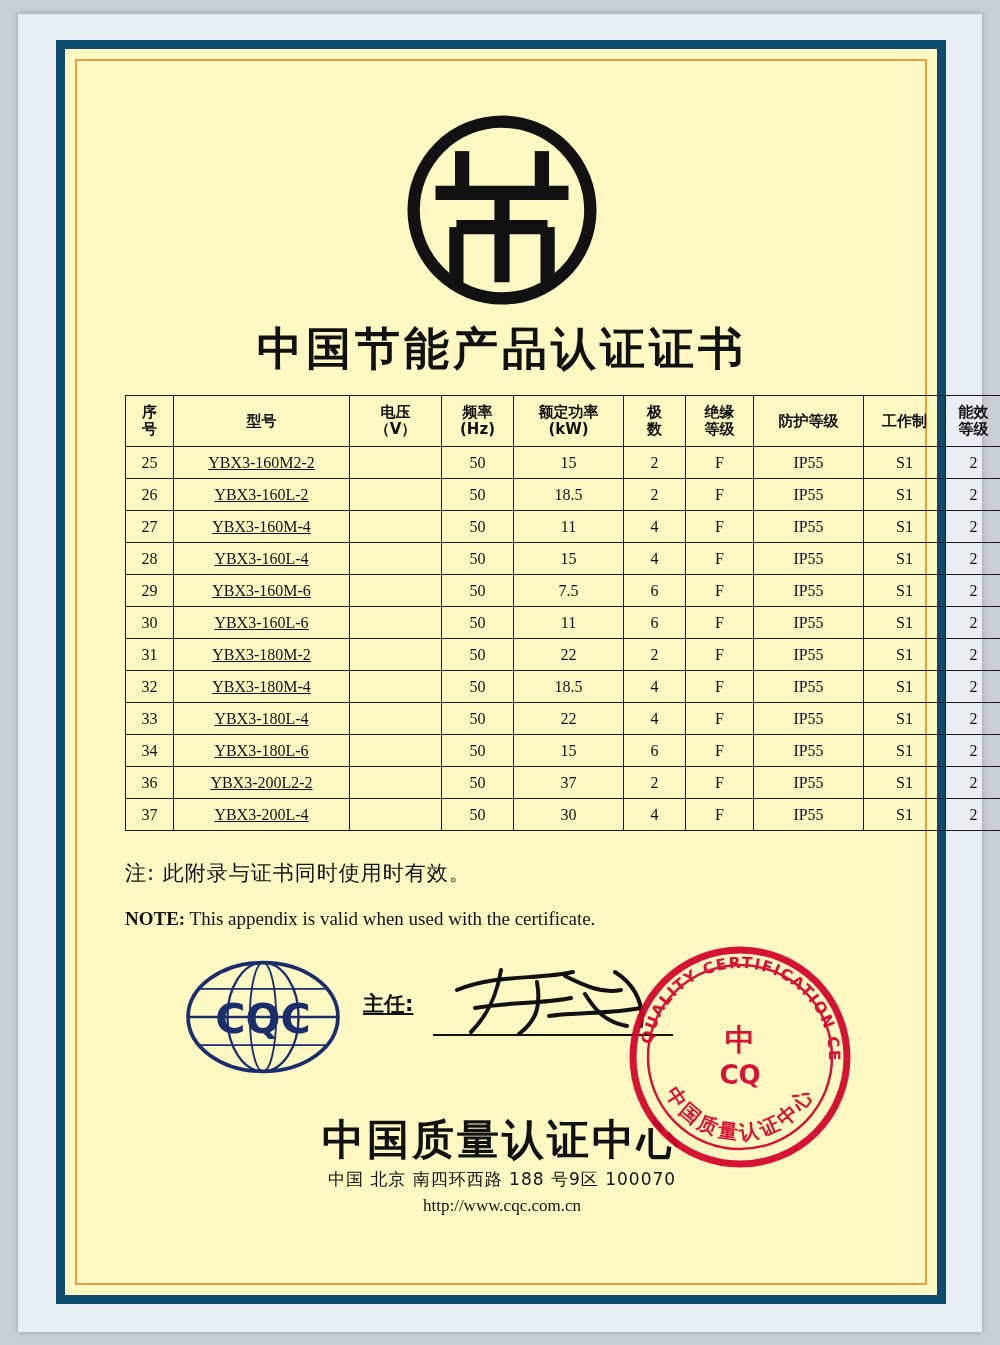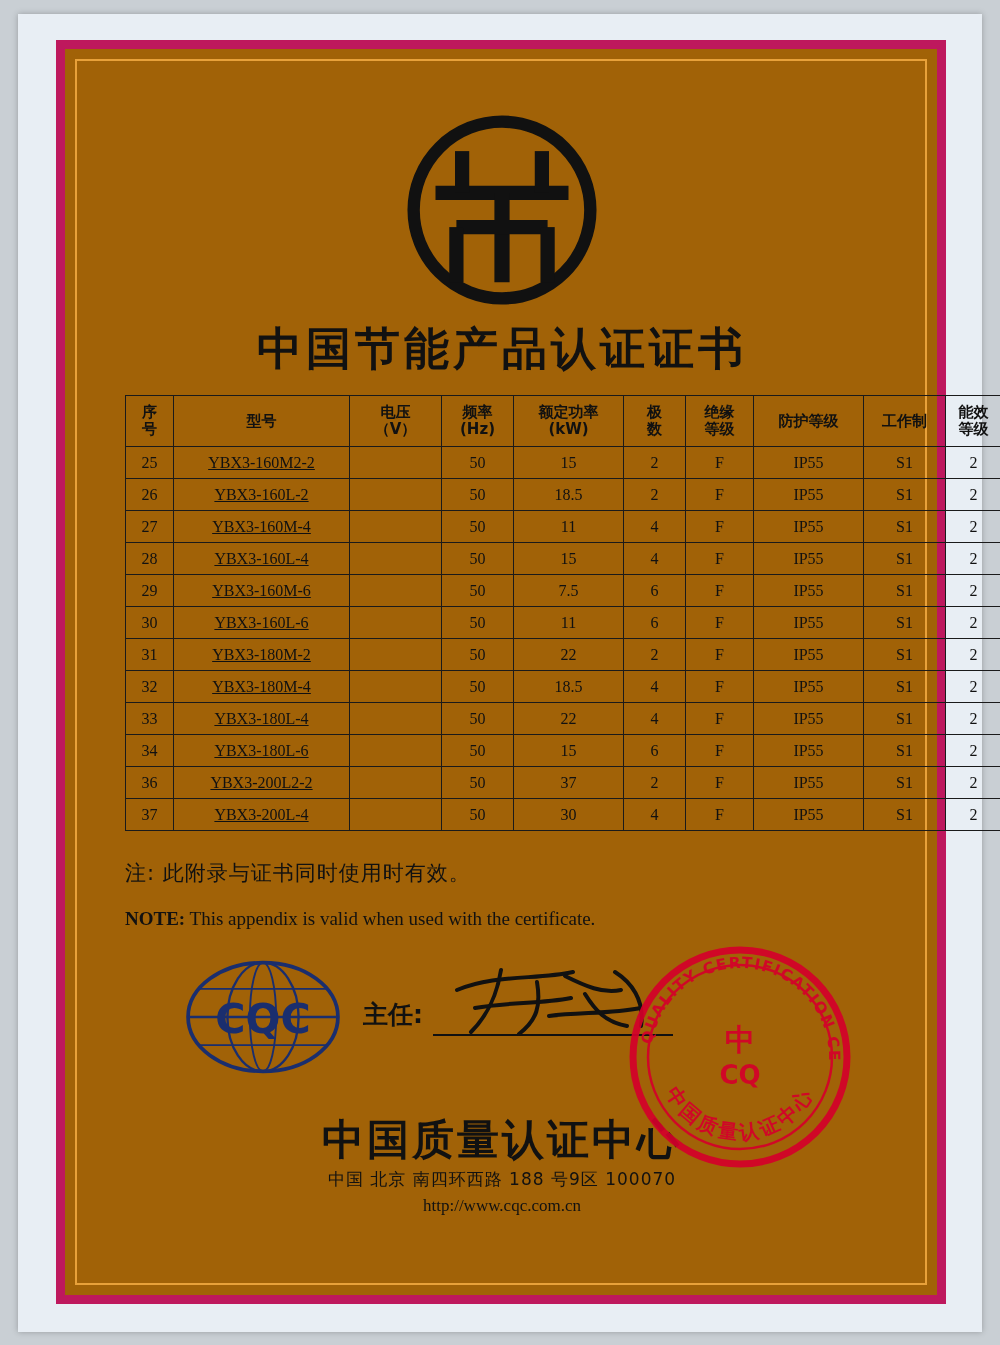--- a/index.html
+++ b/index.html
@@ -11,22 +11,22 @@
   }
   .page{
     position:absolute;
     left:18px;top:14px;width:964px;height:1318px;
     background:#e8eef4;
     box-shadow:0 0 6px rgba(0,0,0,.25);
   }
   
   .frame-outer{
     position:absolute;left:38px;top:26px;right:36px;bottom:28px;
-    border:9px solid #be185d;
-    background:#a16207;
+    border:9px solid #0c4a6e;
+    background:#fef9c3;
     padding-left:33px;
   }
   .frame-inner{
     position:absolute;left:10px;top:10px;right:10px;bottom:10px;
     border:2px solid #e8a13a;
   }
   .content{
     position:absolute;left:60px;top:44px;right:58px;bottom:46px;
   }
 
@@ -122,23 +122,23 @@
   
   .sig-row{
     position:relative;
     margin-top:18px;
     height:150px;
   }
   .cqc-logo{
     position:absolute;left:58px;top:10px;width:160px;height:118px;
   }
   .sig-label{
-    position:absolute;left:238px;top:50px;
-    font-family:"DejaVu Sans", sans-serif;
-    font-weight:bold;font-size:25px;color:#111;
+    position:absolute;left:238px;top:42px;
+    font-family:"DejaVu Sans", sans-serif;
+    font-weight:bold;font-size:21px;color:#111;text-decoration:underline;
   }
   .sig-line{
     position:absolute;left:308px;top:86px;width:240px;
     border-bottom:2px solid #111;
   }
   .signature{
     position:absolute;left:320px;top:16px;width:220px;height:78px;
   }
   .stamp{
     position:absolute;left:500px;top:-6px;width:230px;height:230px;

